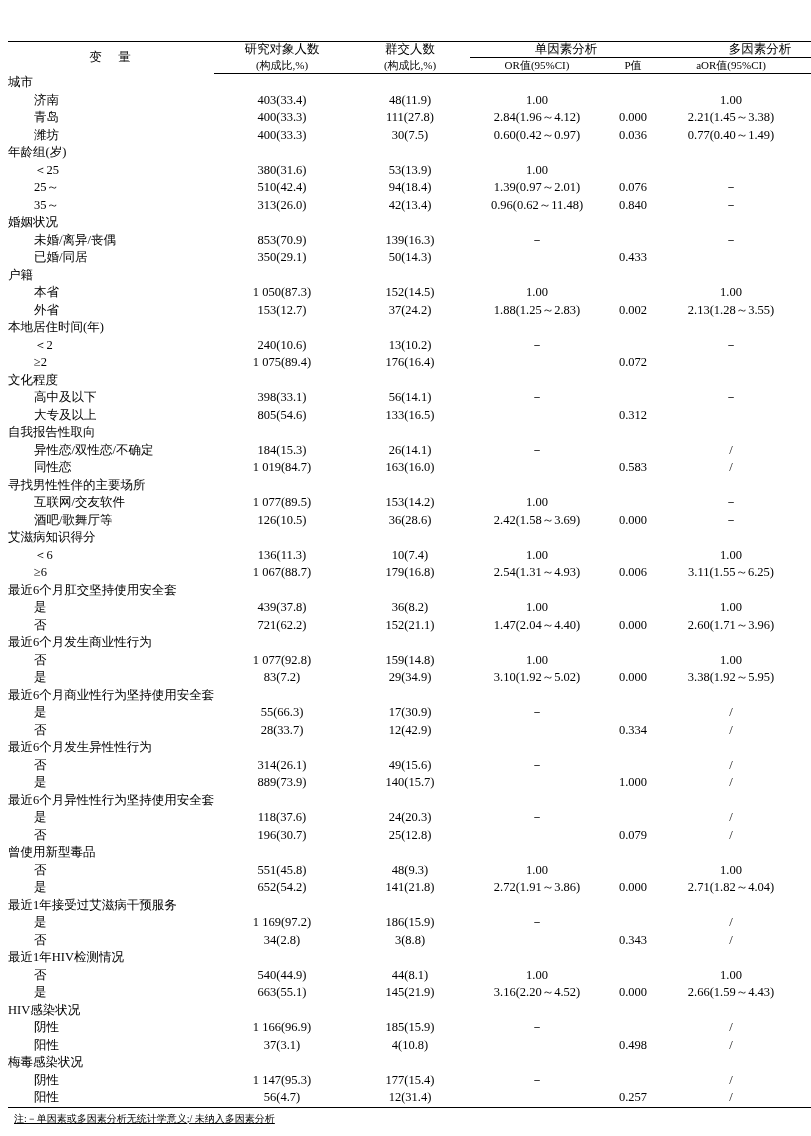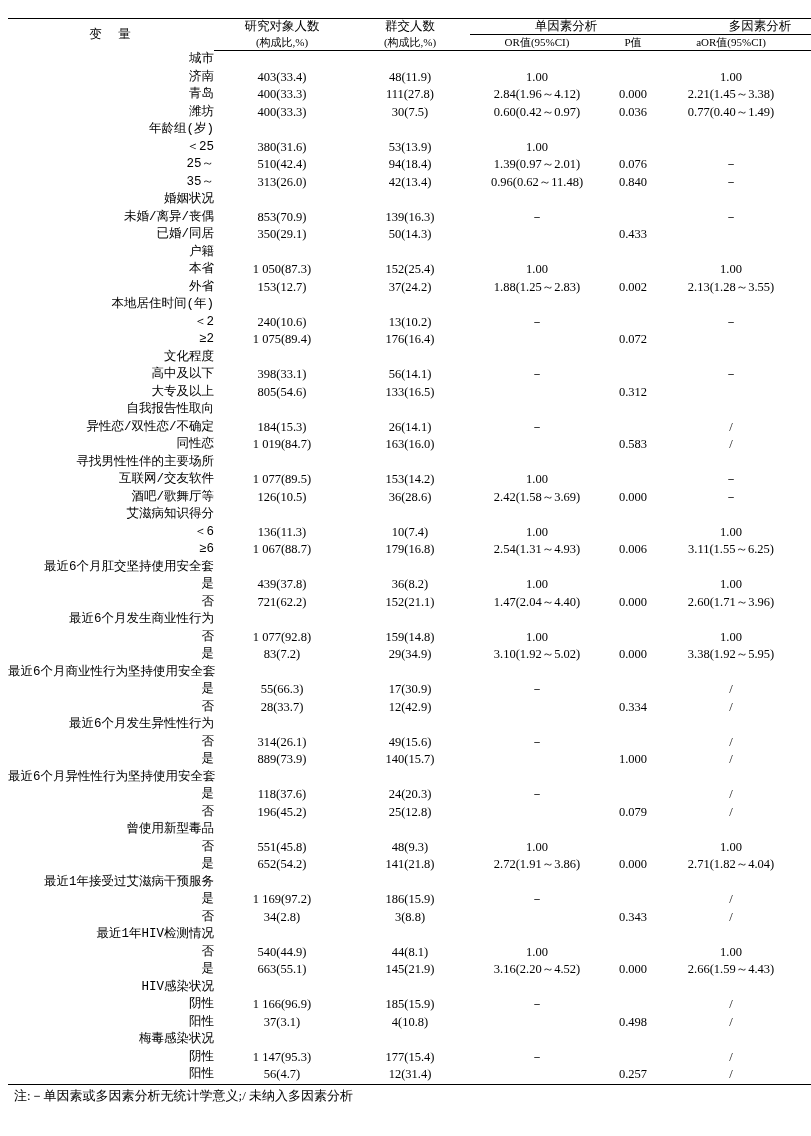--- a/index.html
+++ b/index.html
@@ -11,20 +11,21 @@
     width: 811px;
     min-height: 1136px;
     font-family: "Liberation Serif", "DejaVu Serif", serif;
     color: #000000;
     font-size: 12.5px;
   }
   .sheet {
     width: 811px;
     box-sizing: border-box;
     padding: 18px 8px 4px 8px;
+    margin-top: 23px;
   }
   table.stat {
     width: 795px;
     border-collapse: collapse;
     table-layout: fixed;
   }
   table.stat td, table.stat th {
     padding: 0;
     margin: 0;
     vertical-align: middle;
@@ -54,33 +55,33 @@
   }
   .ital { }
 
   
   tr.row td {
     font-size: 12.5px;
     line-height: 17.5px;
     height: 17.5px;
   }
   td.c-var {
-    text-align: right;
+    text-align: left;
     padding-left: 2px;
     white-space: nowrap;
-    font-family: Liberation Mono, monospace;
   }
   td.c-var.indent { padding-left: 26px; }
   td.c-num { text-align: center; }
   td.c-mid { text-align: center; }
   .note {
-    font-size: 13px;
+    font-size: 10px;
     line-height: 16px;
     padding: 3px 0 0 6px;
     text-align: left;
+    text-decoration: underline;
   }
   .colw1 { width: 206px; }
   .colw2 { width: 136px; }
   .colw3 { width: 120px; }
   .colw4 { width: 134px; }
   .colw5 { width: 58px; }
   .colw6 { width: 138px; }
   .colw7 { width: 58px; }
 </style>
 </head>
@@ -217,21 +218,21 @@
           <td class="c-num"></td>
           <td class="c-num"></td>
           <td class="c-mid"></td>
           <td class="c-mid"></td>
           <td class="c-mid"></td>
           <td class="c-mid"></td>
         </tr>
         <tr class="row">
           <td class="c-var indent">本省</td>
           <td class="c-num">1 050(87.3)</td>
-          <td class="c-num">152(25.4)</td>
+          <td class="c-num">152(14.5)</td>
           <td class="c-mid">1.00</td>
           <td class="c-mid"></td>
           <td class="c-mid">1.00</td>
           <td class="c-mid"></td>
         </tr>
         <tr class="row">
           <td class="c-var indent">外省</td>
           <td class="c-num">153(12.7)</td>
           <td class="c-num">37(24.2)</td>
           <td class="c-mid">1.88(1.25～2.83)</td>
@@ -495,21 +496,21 @@
           <td class="c-var indent">是</td>
           <td class="c-num">118(37.6)</td>
           <td class="c-num">24(20.3)</td>
           <td class="c-mid">－</td>
           <td class="c-mid"></td>
           <td class="c-mid">/</td>
           <td class="c-mid"></td>
         </tr>
         <tr class="row">
           <td class="c-var indent">否</td>
-          <td class="c-num">196(45.2)</td>
+          <td class="c-num">196(30.7)</td>
           <td class="c-num">25(12.8)</td>
           <td class="c-mid"></td>
           <td class="c-mid">0.079</td>
           <td class="c-mid">/</td>
           <td class="c-mid"></td>
         </tr>
         <tr class="row">
           <td class="c-var">曾使用新型毒品</td>
           <td class="c-num"></td>
           <td class="c-num"></td>

